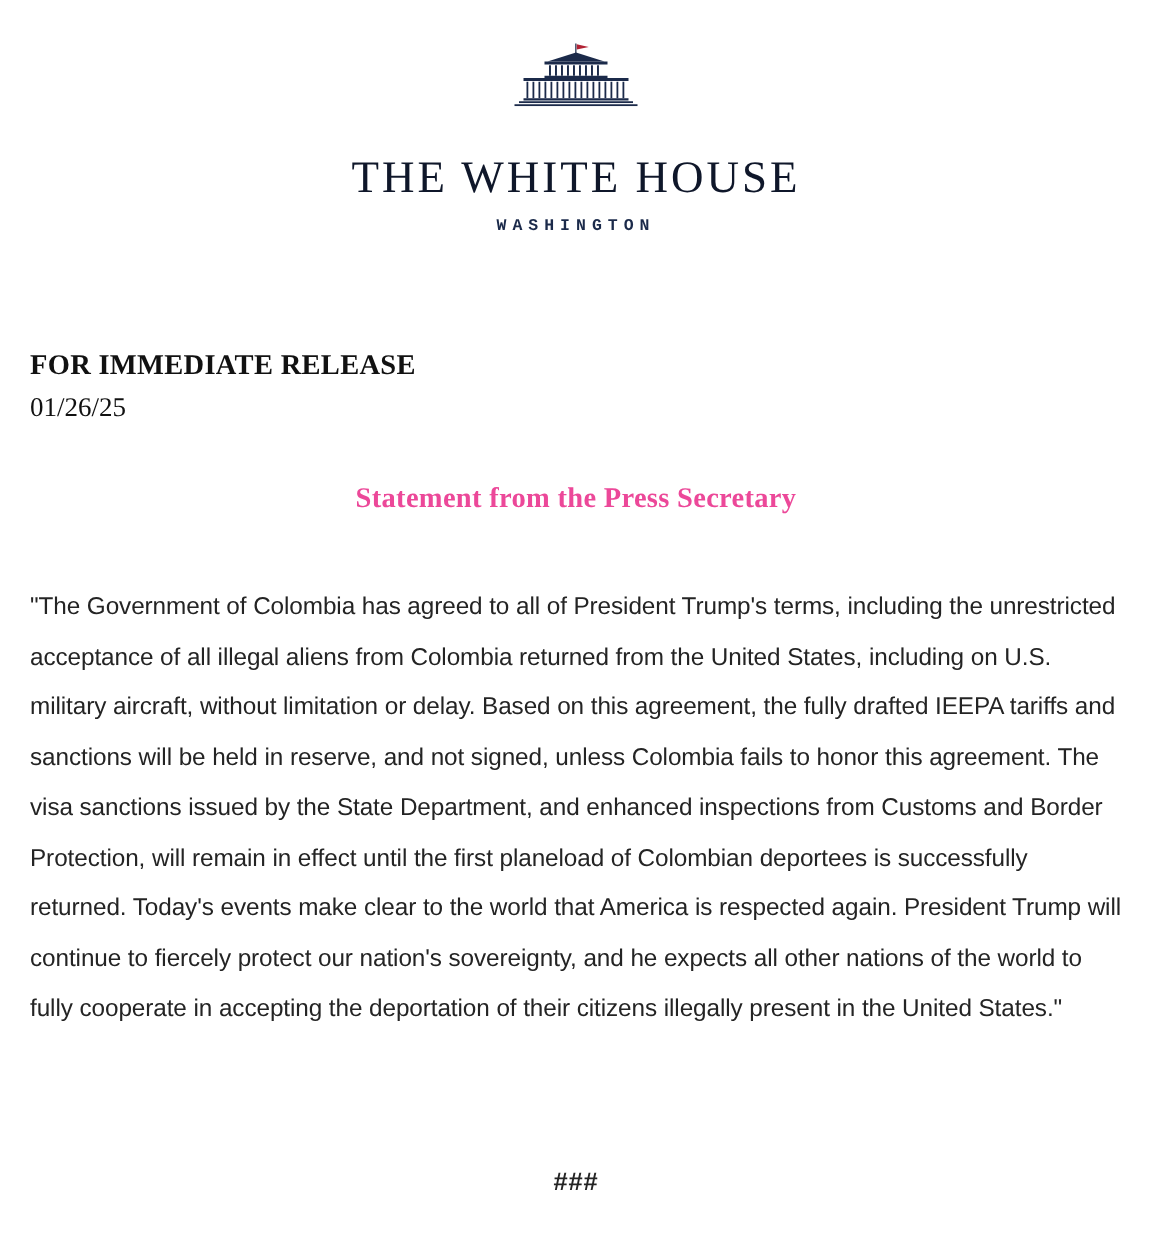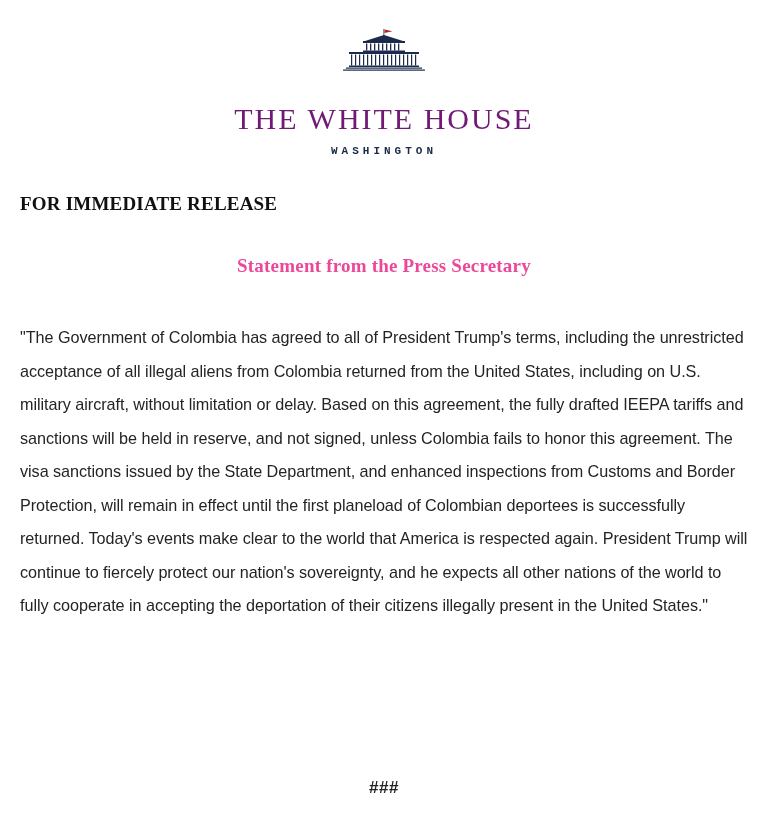--- a/index.html
+++ b/index.html
@@ -34,37 +34,37 @@
     margin: 0 auto;
     width: 116px;
     height: 58px;
   }
 
   .wh-title {
     margin-top: 16px;
     font-family: "Liberation Serif", serif;
     font-size: 30px;
     letter-spacing: 2.0px;
-    color: #701a75;
+    color: #0f172a;
     font-weight: 400;
     line-height: 1.1;
   }
 
   .wh-sub {
     margin-top: 10px;
     font-family: Liberation Mono, monospace;
     font-size: 11px;
     letter-spacing: 4.0px;
     color: #1b2a4a;
     font-weight: 700;
   }
 
   
   .release-block {
-    margin-top: 36px;
+    margin-top: 76px;
     padding-left: 2px;
   }
 
   .release-label {
     font-family: "Liberation Serif", serif;
     font-weight: 700;
     font-size: 19px;
     letter-spacing: 0.2px;
     color: #111111;
   }
@@ -164,20 +164,21 @@
       <rect x="40" y="79" width="152" height="2.4" fill="#1b2a4a"></rect>
       <rect x="34" y="83" width="164" height="2.4" fill="#1b2a4a"></rect>
     </svg>
 
     <div class="wh-title">THE WHITE HOUSE</div>
     <div class="wh-sub">WASHINGTON</div>
   </div>
 
   <div class="release-block">
     <div class="release-label">FOR IMMEDIATE RELEASE</div>
+    <div class="release-date">01/26/25</div>
   </div>
 
   <div class="statement-title">Statement from the Press Secretary</div>
 
   <div class="body-text">"The Government of Colombia has agreed to all of President Trump's terms, including the unrestricted acceptance of all illegal aliens from Colombia returned from the United States, including on U.S. military aircraft, without limitation or delay. Based on this agreement, the fully drafted IEEPA tariffs and sanctions will be held in reserve, and not signed, unless Colombia fails to honor this agreement. The visa sanctions issued by the State Department, and enhanced inspections from Customs and Border Protection, will remain in effect until the first planeload of Colombian deportees is successfully returned. Today's events make clear to the world that America is respected again. President Trump will continue to fiercely protect our nation's sovereignty, and he expects all other nations of the world to fully cooperate in accepting the deportation of their citizens illegally present in the United States."</div>
 
   <div class="end-mark">###</div>
 
 </div>
 

